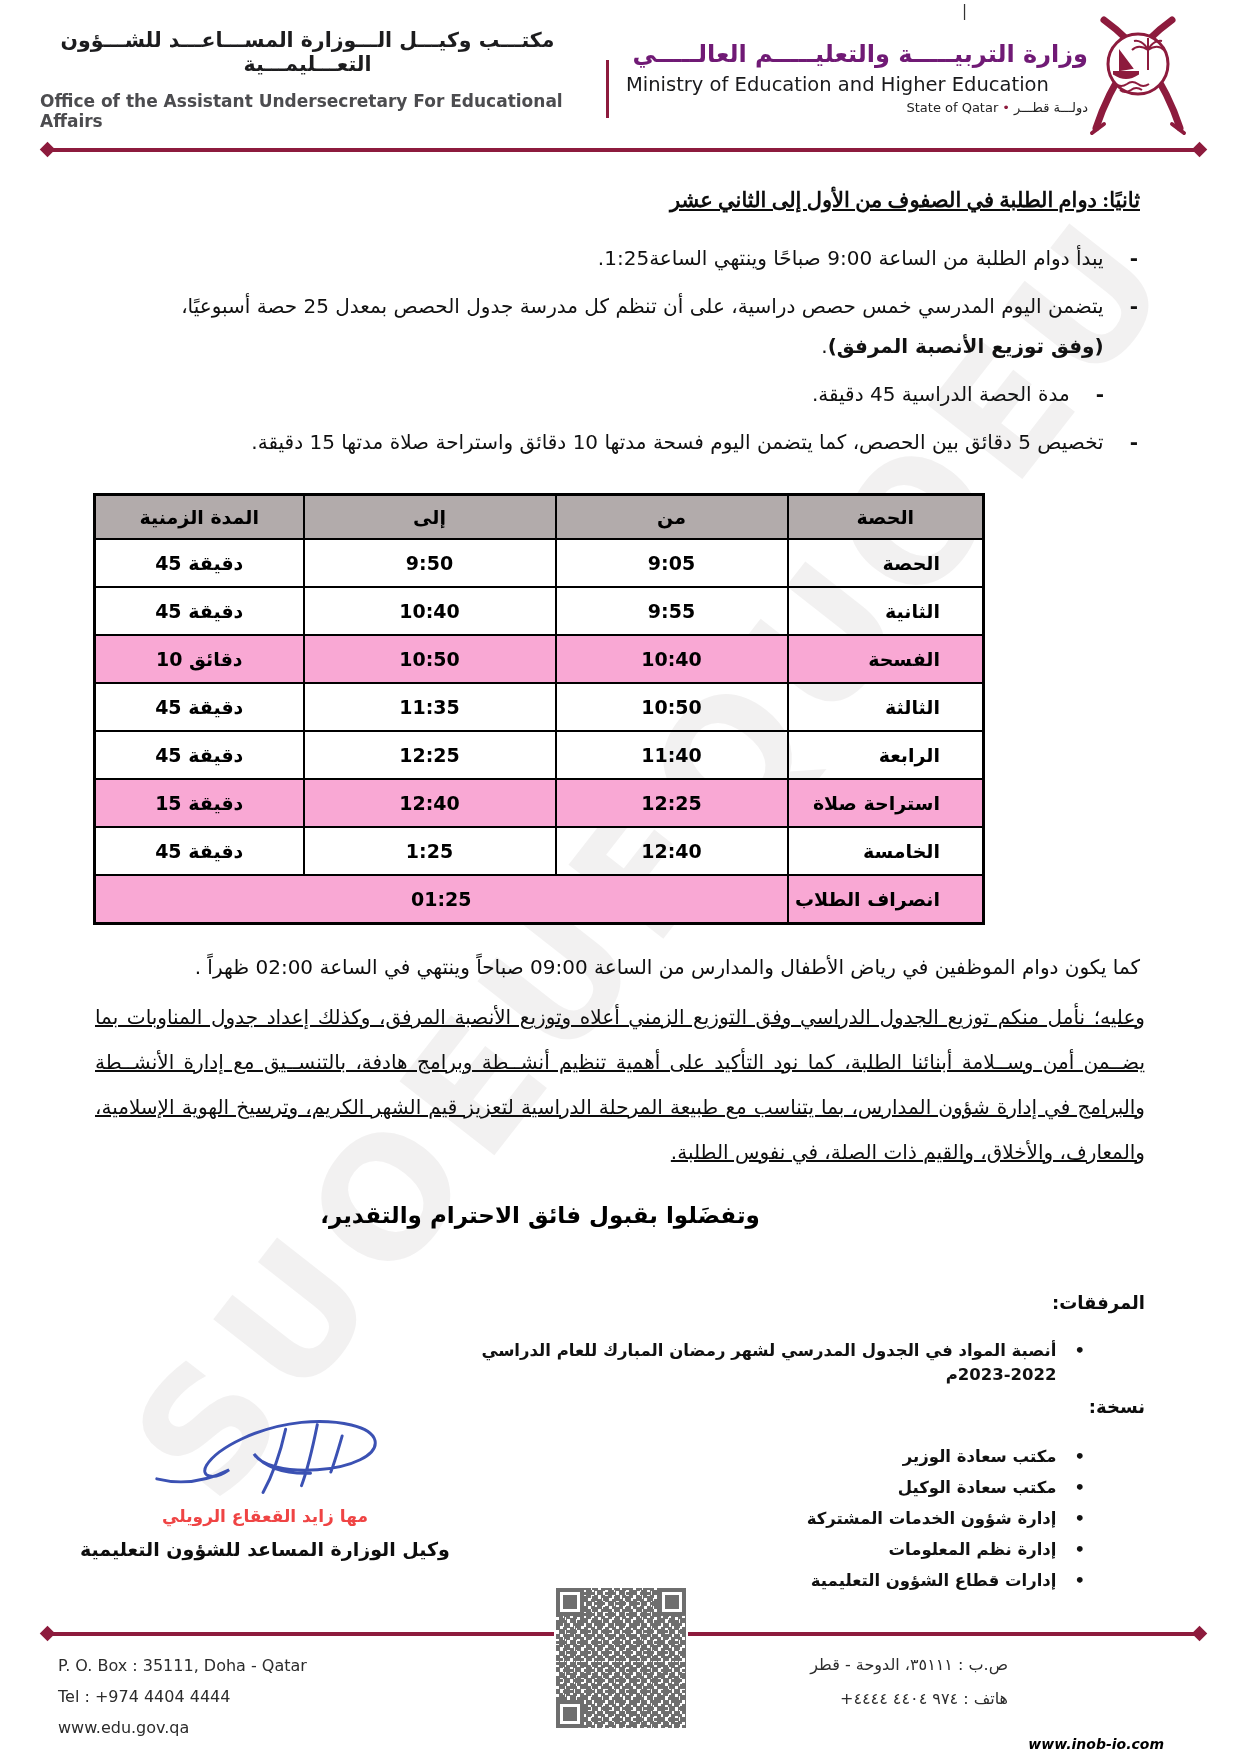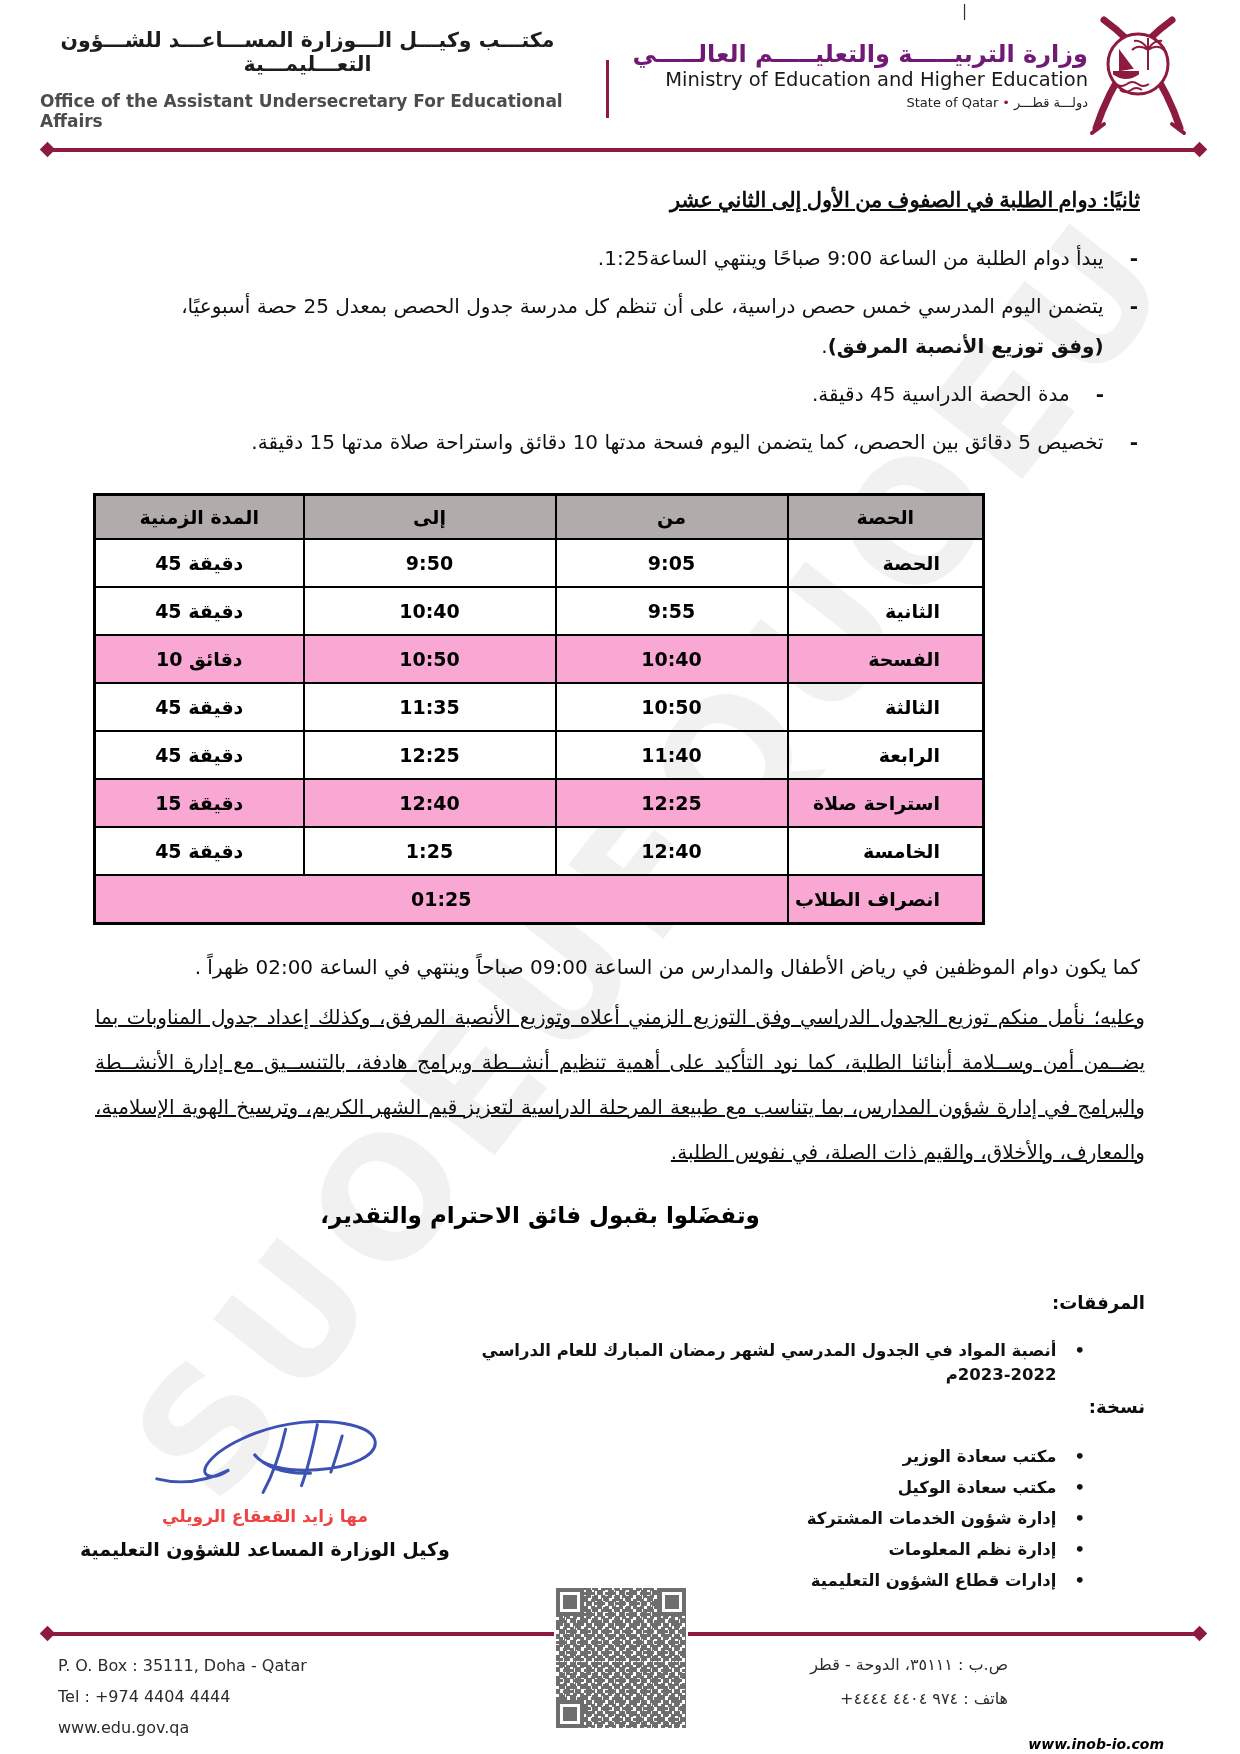--- a/index.html
+++ b/index.html
@@ -16,21 +16,21 @@
     color:rgba(150,140,140,0.12); white-space:nowrap; z-index:0;
   }
   
   .corner-mark{position:absolute; left:962px; top:2px; font-size:15px; color:#333; z-index:2;}
   .hdr-left{position:absolute; left:20px; top:28px; width:535px; z-index:2;margin-left:20px;}
   .hdr-left .ar{direction:rtl; text-align:center; font-size:20.5px; font-weight:bold; color:#1c1c1e;}
   .hdr-left .en{margin-top:15px; font-size:17px; font-weight:bold; color:#4c4c4f; text-align:left;}
   .hdr-sep{position:absolute; left:606px; top:60px; width:3px; height:58px; background:#8d1b3d; z-index:2;}
   .hdr-right{position:absolute; left:626px; top:40px; width:462px; z-index:2;}
   .ministry-ar{direction:rtl; text-align:right; font-size:24px; font-weight:bold; color:#701a75;}
-  .ministry-en{text-align:right; font-size:19.5px; color:#1a1a1c;}
+  .ministry-en{margin-top:5px; font-size:19.5px; color:#1a1a1c;}
   .state-line{margin-top:4px; direction:rtl; text-align:right; font-size:13px; color:#222;}
   .state-line .dot{color:#8d1b3d; padding:0 4px;}
   .emblem{position:absolute; left:1086px; top:5px; width:104px; height:134px; z-index:2;}
   .rule{position:absolute; left:47px; right:40px; height:3.5px; background:#8d1b3d; z-index:1;}
   .rule-top{top:148px;}
   .rule-bottom{top:1632px;}
   .diamond{position:absolute; width:11px; height:11px; background:#8d1b3d; transform:rotate(45deg); top:-4px;}
   .diamond.left{left:-5px;} .diamond.right{right:-5px;}
   
   .sec-title{

